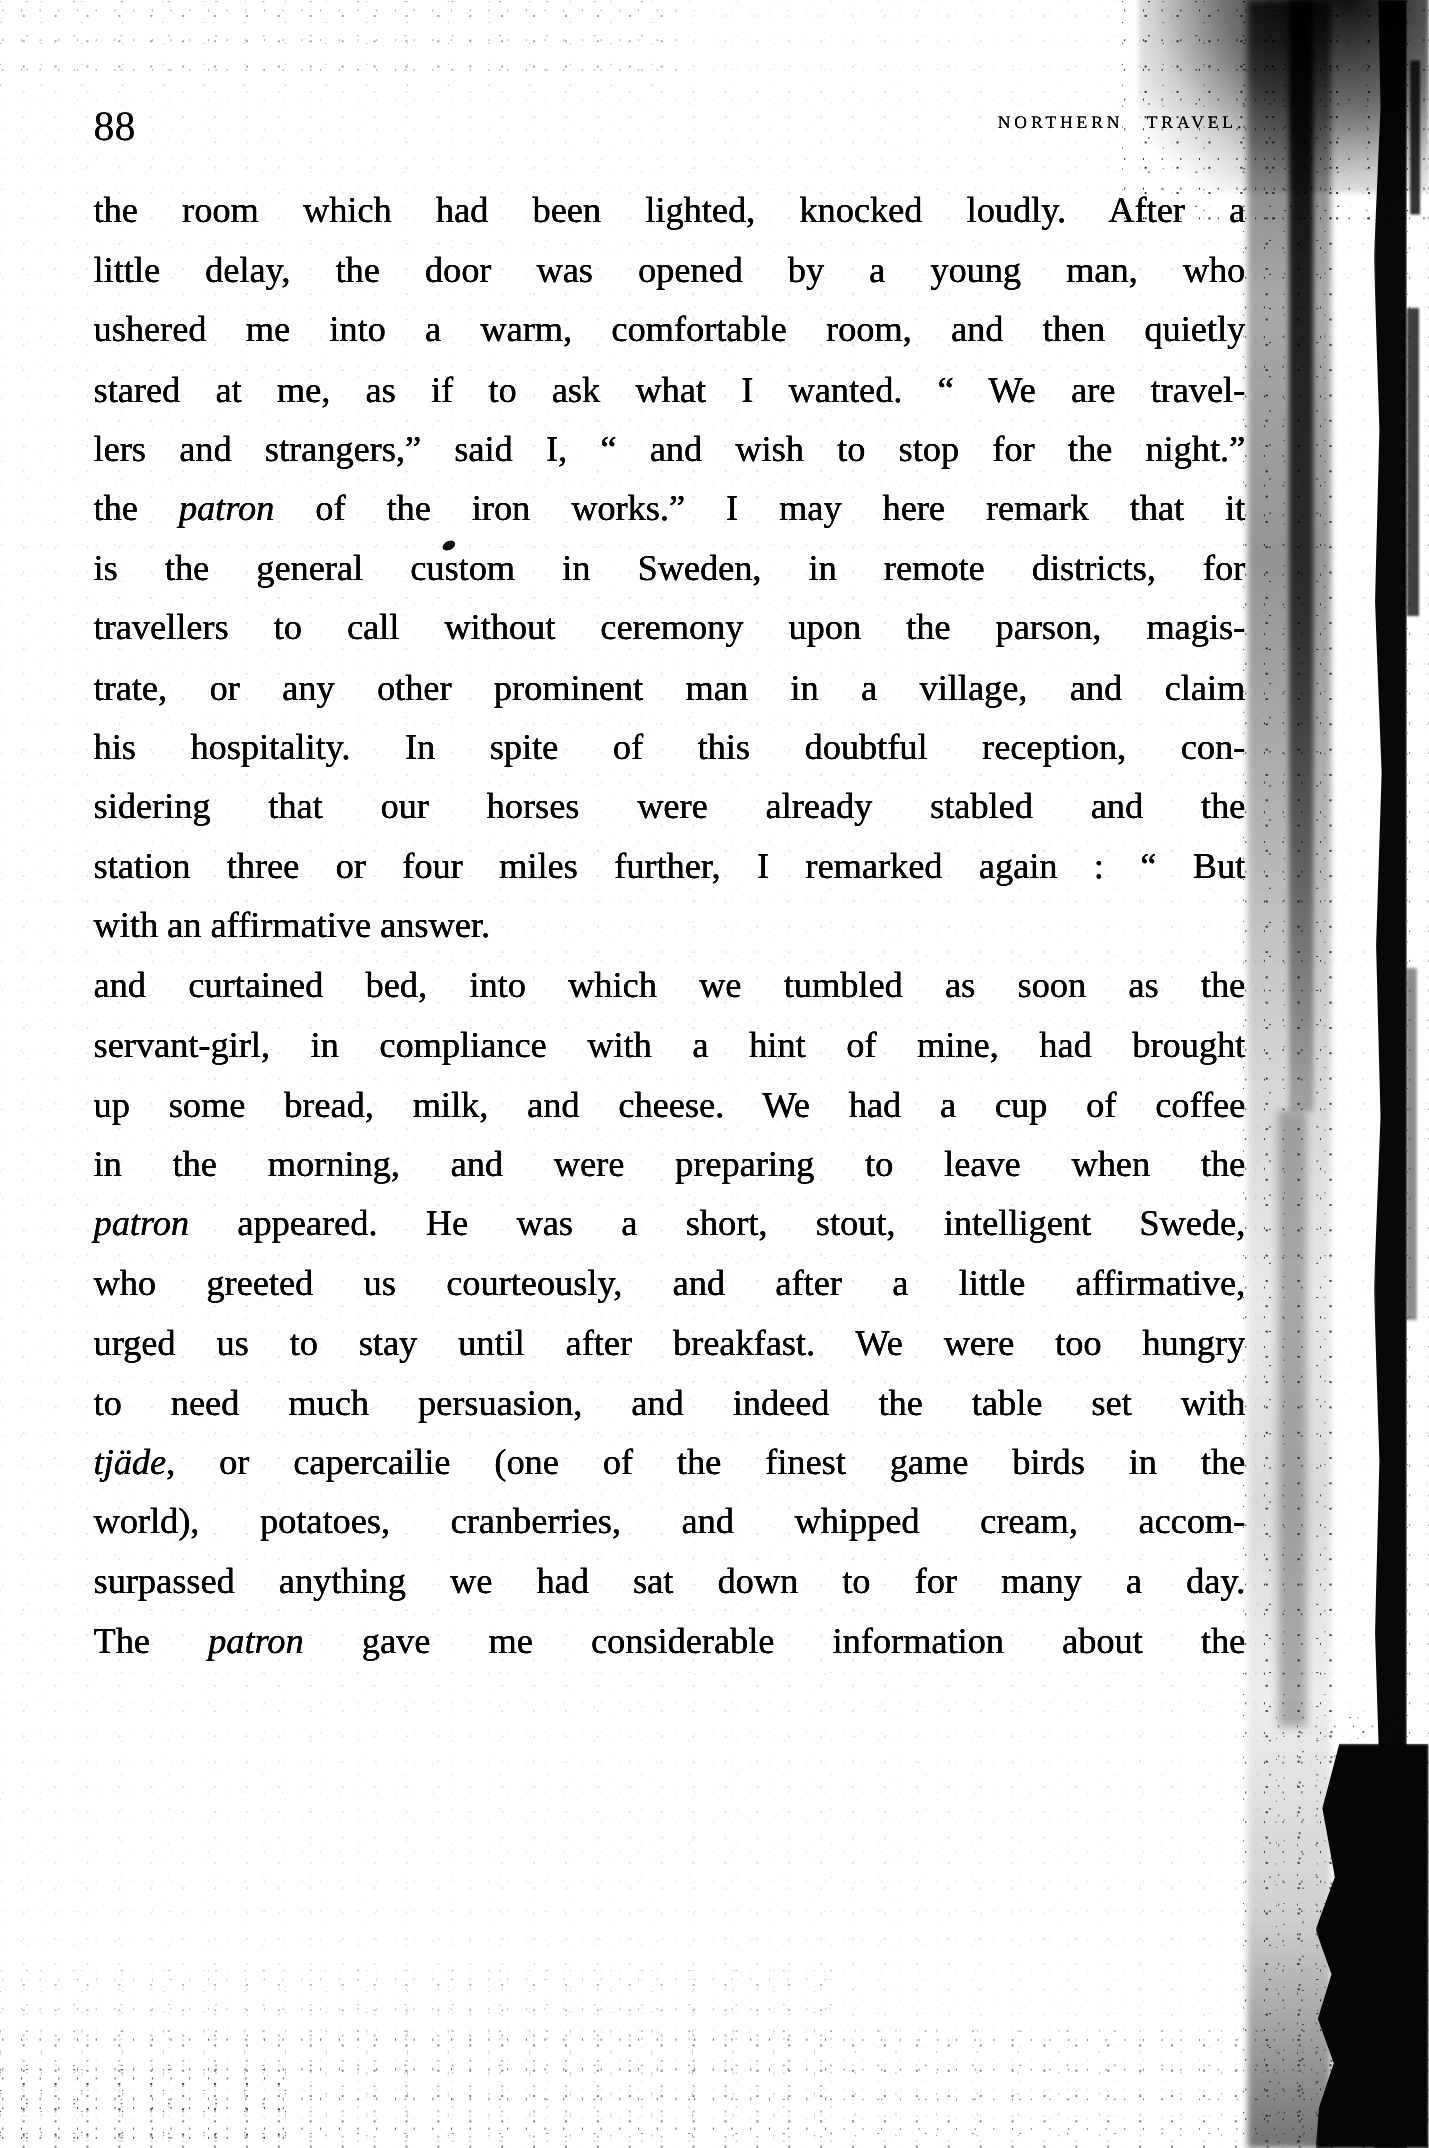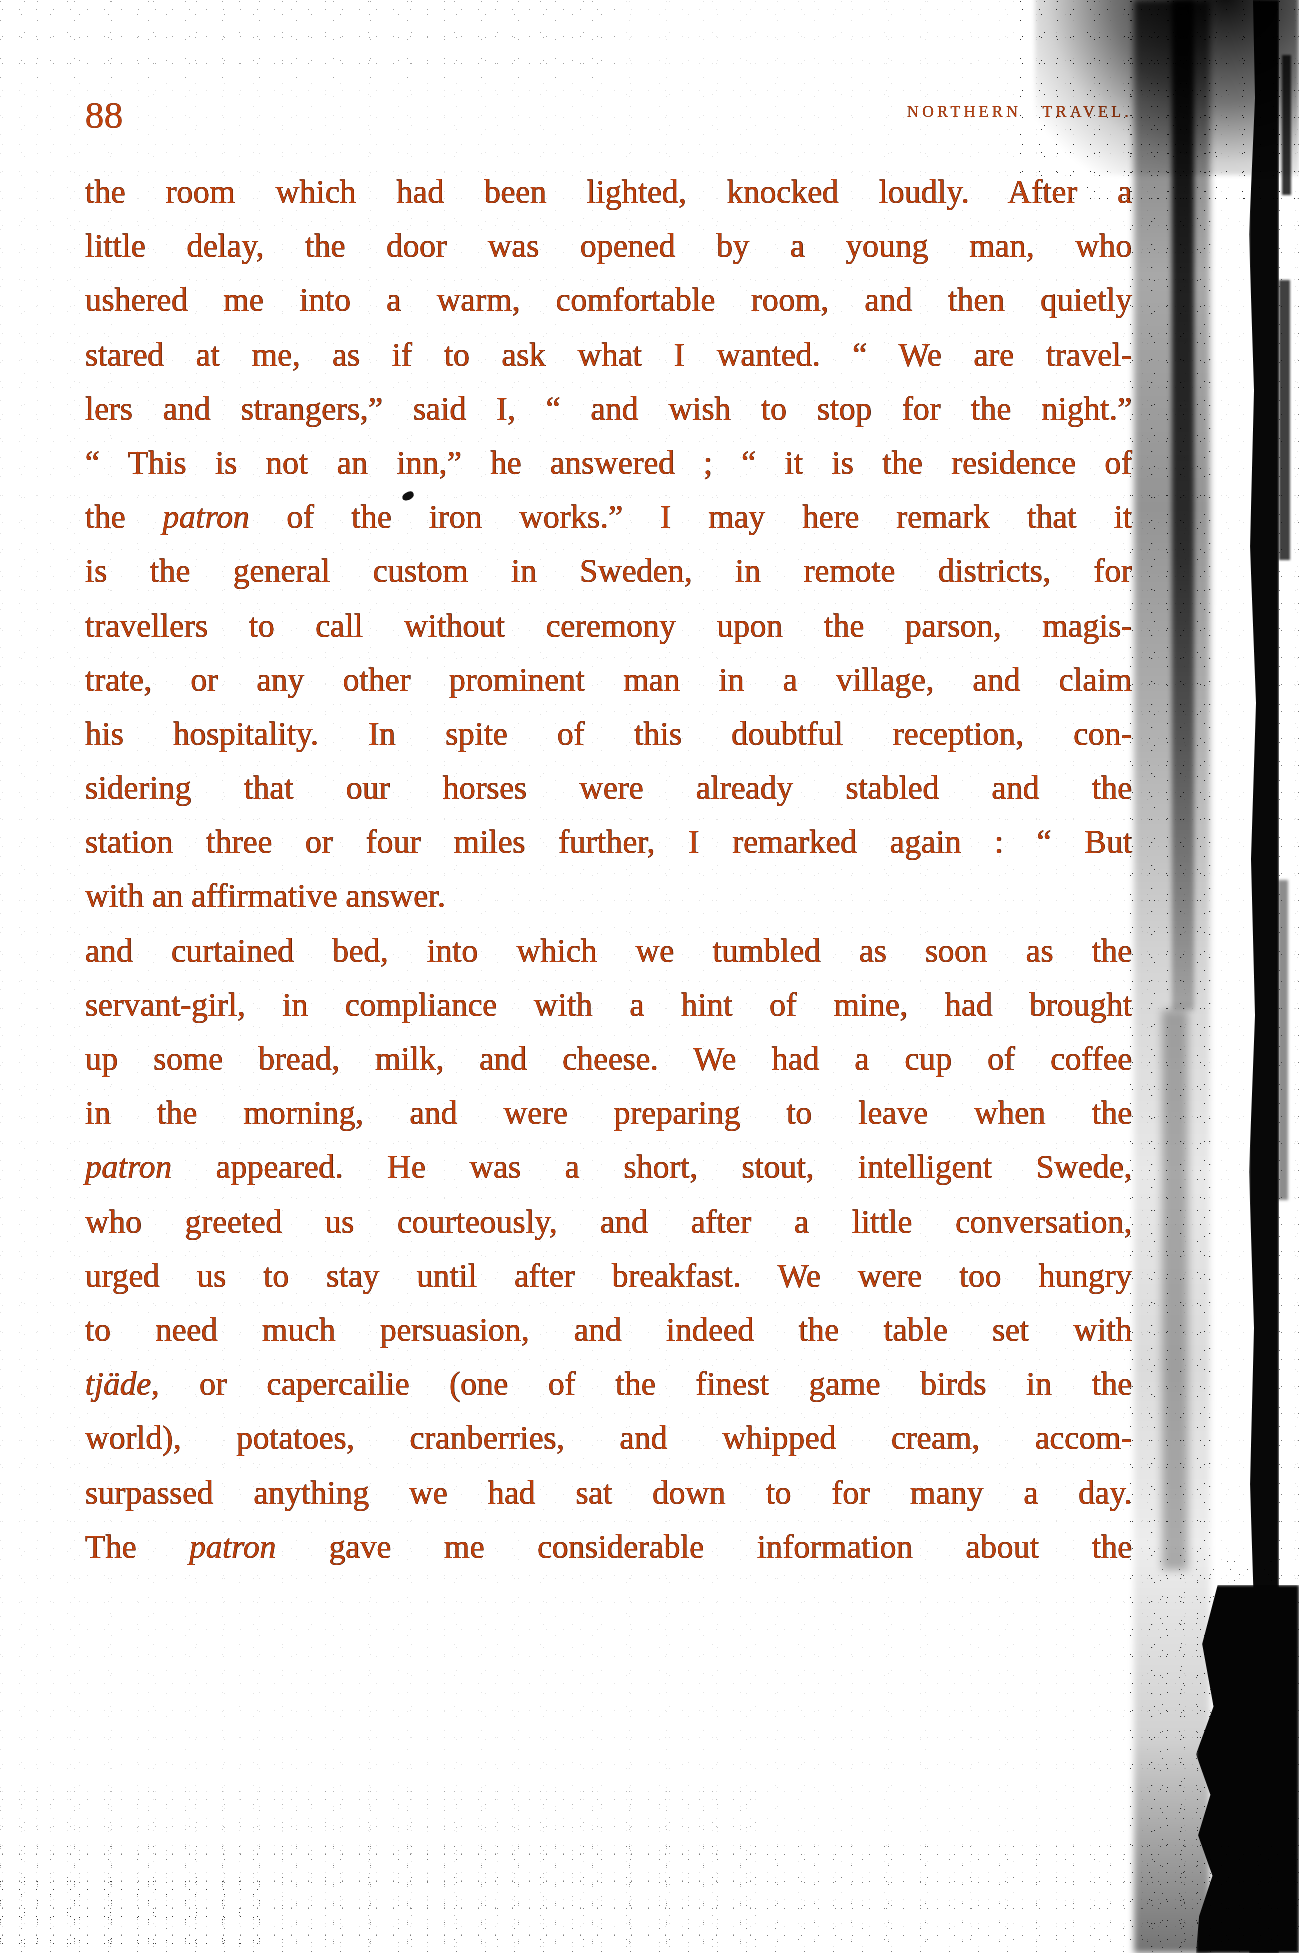--- a/index.html
+++ b/index.html
@@ -2,21 +2,21 @@
 <html><head>
 <meta charset="utf-8">
 <style>
   html,body{margin:0;padding:0;background:#ffffff;}
   .page{
     position:relative;
     width:1299px;height:1953px;
     background:#ffffff;
     overflow:hidden;
     font-family:"Liberation Serif","DejaVu Serif",serif;
-    color:#c2410c;
+    color:#000000;
   }
   
   .speck{
     background-image:
       radial-gradient(circle, #000 0.7px, transparent 0.9px),
       radial-gradient(circle, #000 0.6px, transparent 0.8px),
       radial-gradient(circle, #000 0.8px, transparent 1.0px),
       radial-gradient(circle, #000 0.5px, transparent 0.75px);
     background-size: 29px 23px, 37px 19px, 43px 31px, 17px 27px;
     background-position: 7px 3px, 19px 11px, 3px 17px, 11px 23px;
@@ -127,35 +127,34 @@
 
   <div class="pagenum">88</div>
   <div class="runhead">NORTHERN TRAVEL.</div>
 
   <div class="body-text">
       <div class="tl"><span>the room which had been lighted, knocked loudly.  After a</span></div>
       <div class="tl"><span>little delay, the door was opened by a young man, who</span></div>
       <div class="tl"><span>ushered me into a warm, comfortable room, and then quietly</span></div>
       <div class="tl"><span>stared at me, as if to ask what I wanted.  “ We are travel-</span></div>
       <div class="tl"><span>lers and strangers,” said I, “ and wish to stop for the night.”</span></div>
-      <div class="tl"><span>“ This is not an inn,” he answered ; “ it is the residence of</span></div>
       <div class="tl"><span>the </span><span class="it">patron</span><span> of the iron works.”  I may here remark that it</span></div>
       <div class="tl"><span>is the general custom in Sweden, in remote districts, for</span></div>
       <div class="tl"><span>travellers to call without ceremony upon the parson, magis-</span></div>
       <div class="tl"><span>trate, or any other prominent man in a village, and claim</span></div>
       <div class="tl"><span>his hospitality.  In spite of this doubtful reception, con-</span></div>
       <div class="tl"><span>sidering that our horses were already stabled and the</span></div>
       <div class="tl"><span>station three or four miles further, I remarked again : “ But</span></div>
       <div class="tl noj"><span>with an affirmative answer.</span></div>
       <div class="tl"><span>and curtained bed, into which we tumbled as soon as the</span></div>
       <div class="tl"><span>servant-girl, in compliance with a hint of mine, had brought</span></div>
       <div class="tl"><span>up some bread, milk, and cheese.  We had a cup of coffee</span></div>
       <div class="tl"><span>in the morning, and were preparing to leave when the</span></div>
       <div class="tl"><span class="it">patron</span><span> appeared.  He was a short, stout, intelligent Swede,</span></div>
-      <div class="tl"><span>who greeted us courteously, and after a little conversation,</span></div>
+      <div class="tl"><span>who greeted us courteously, and after a little affirmative,</span></div>
       <div class="tl"><span>urged us to stay until after breakfast.  We were too hungry</span></div>
       <div class="tl"><span>to need much persuasion, and indeed the table set with</span></div>
       <div class="tl"><span class="it">tjäde</span><span>, or capercailie (one of the finest game birds in the</span></div>
       <div class="tl"><span>world), potatoes, cranberries, and whipped cream, accom-</span></div>
       <div class="tl"><span>surpassed anything we had sat down to for many a day.</span></div>
       <div class="tl"><span>The </span><span class="it">patron</span><span> gave me considerable information about the</span></div>
     </div>
 
   <div class="art blot"></div>
 

